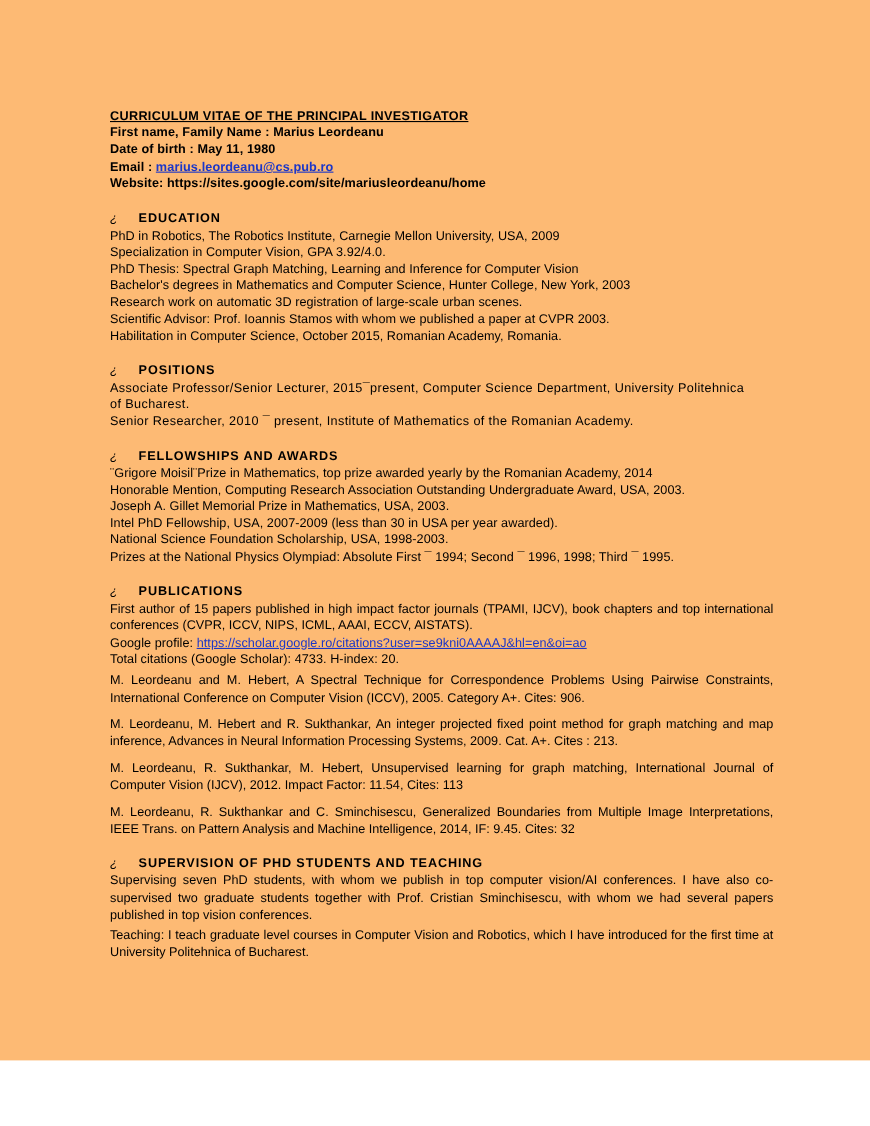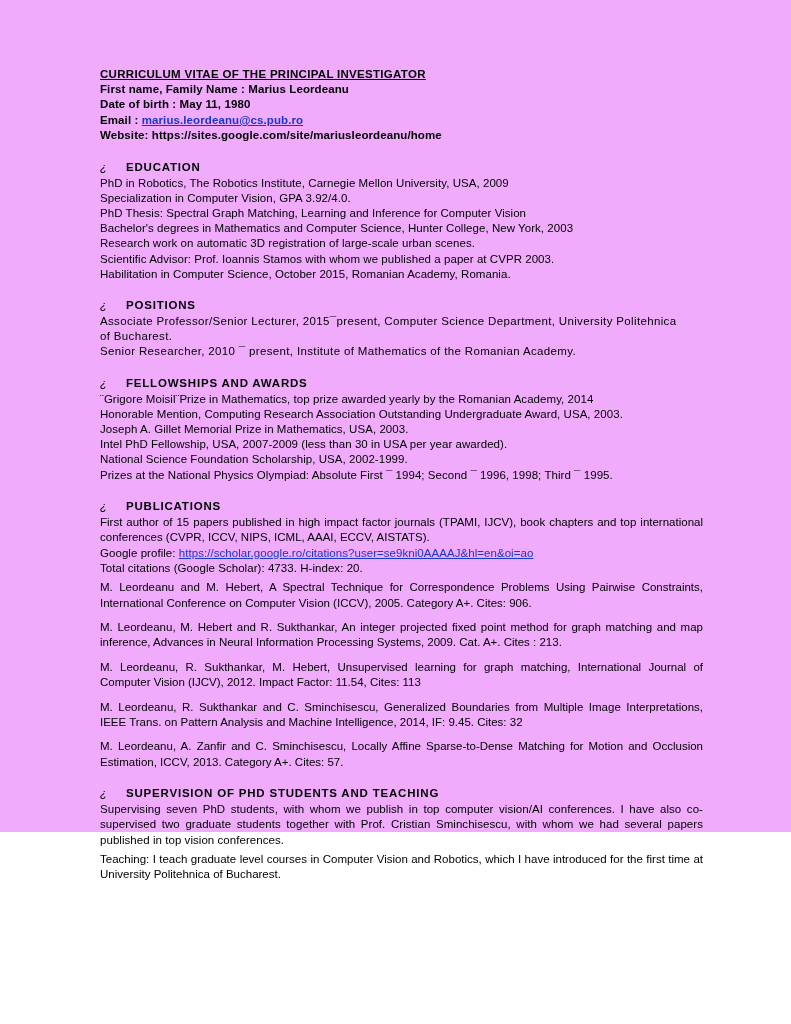--- a/index.html
+++ b/index.html
@@ -10,24 +10,24 @@
   body {
     width: 791px;
     height: 1024px;
     font-family: "Liberation Sans", sans-serif;
     color: #000000;
     overflow: hidden;
   }
   .page {
     position: relative;
     width: 791px;
-    height: 832px;
-    background: #f0abfc;
+    height: 964px;
+    background: #fdba74;
     box-sizing: border-box;
-    padding: 68px 88px 0 100px;
+    padding: 100px 88px 0 100px;
   }
   .title {
     font-size: 11.5px;
     font-weight: bold;
     letter-spacing: 0.3px;
     text-decoration: underline;
     margin: 0 0 2px 0;
   }
   .headline-block {
     font-size: 11.5px;
@@ -136,41 +136,40 @@
 
   <div class="section">
     <div class="section-head">
       <span class="bullet-mark">¿</span>
       <span>FELLOWSHIPS AND AWARDS</span>
     </div>
     <div class="body-line">¨Grigore Moisil¨Prize in Mathematics, top prize awarded yearly by the Romanian Academy, 2014</div>
     <div class="body-line">Honorable Mention, Computing Research Association Outstanding Undergraduate Award, USA, 2003.</div>
     <div class="body-line">Joseph A. Gillet Memorial Prize in Mathematics, USA, 2003.</div>
     <div class="body-line">Intel PhD Fellowship, USA, 2007-2009 (less than 30 in USA per year awarded).</div>
-    <div class="body-line">National Science Foundation Scholarship, USA, 2002-1999.</div>
+    <div class="body-line">National Science Foundation Scholarship, USA, 1998-2003.</div>
     <div class="body-line">Prizes at the National Physics Olympiad: Absolute First ¯ 1994; Second ¯ 1996, 1998; Third ¯ 1995.</div>
   </div>
 
   <div class="section">
     <div class="section-head">
       <span class="bullet-mark">¿</span>
       <span>PUBLICATIONS</span>
     </div>
     <div class="pubs-intro">First author of 15 papers published in high impact factor journals (TPAMI, IJCV), book chapters and top international conferences (CVPR, ICCV, NIPS, ICML, AAAI, ECCV, AISTATS).</div>
     <div class="body-line">
       <span>Google profile:</span>
       <a class="link" href="#">https://scholar.google.ro/citations?user=se9kni0AAAAJ&amp;hl=en&amp;oi=ao</a>
     </div>
     <div class="body-line">Total citations (Google Scholar): 4733. H-index: 20.</div>
 
     <div class="para">M. Leordeanu and M. Hebert, A Spectral Technique for Correspondence Problems Using Pairwise Constraints, International Conference on Computer Vision (ICCV), 2005. Category A+. Cites: 906.</div>
     <div class="para tight">M. Leordeanu, M. Hebert and R. Sukthankar, An integer projected fixed point method for graph matching and map inference, Advances in Neural Information Processing Systems, 2009. Cat. A+. Cites : 213.</div>
     <div class="para tight">M. Leordeanu, R. Sukthankar, M. Hebert, Unsupervised learning for graph matching, International Journal of Computer Vision (IJCV), 2012. Impact Factor: 11.54, Cites: 113</div>
     <div class="para tight">M. Leordeanu, R. Sukthankar and C. Sminchisescu, Generalized Boundaries from Multiple Image Interpretations, IEEE Trans. on Pattern Analysis and Machine Intelligence, 2014, IF: 9.45. Cites: 32</div>
-    <div class="para tight">M. Leordeanu, A. Zanfir and C. Sminchisescu, Locally Affine Sparse-to-Dense Matching for Motion and Occlusion Estimation, ICCV, 2013. Category A+. Cites: 57.</div>
   </div>
 
   <div class="section">
     <div class="section-head">
       <span class="bullet-mark">¿</span>
       <span>SUPERVISION OF PHD STUDENTS AND TEACHING</span>
     </div>
     <div class="body-line just">Supervising seven PhD students, with whom we publish in top computer vision/AI conferences. I have also co-supervised two graduate students together with Prof. Cristian Sminchisescu, with whom we had several papers published in top vision conferences.</div>
     <div class="para">Teaching: I teach graduate level courses in Computer Vision and Robotics, which I have introduced for the first time at University Politehnica of Bucharest.</div>
   </div>

